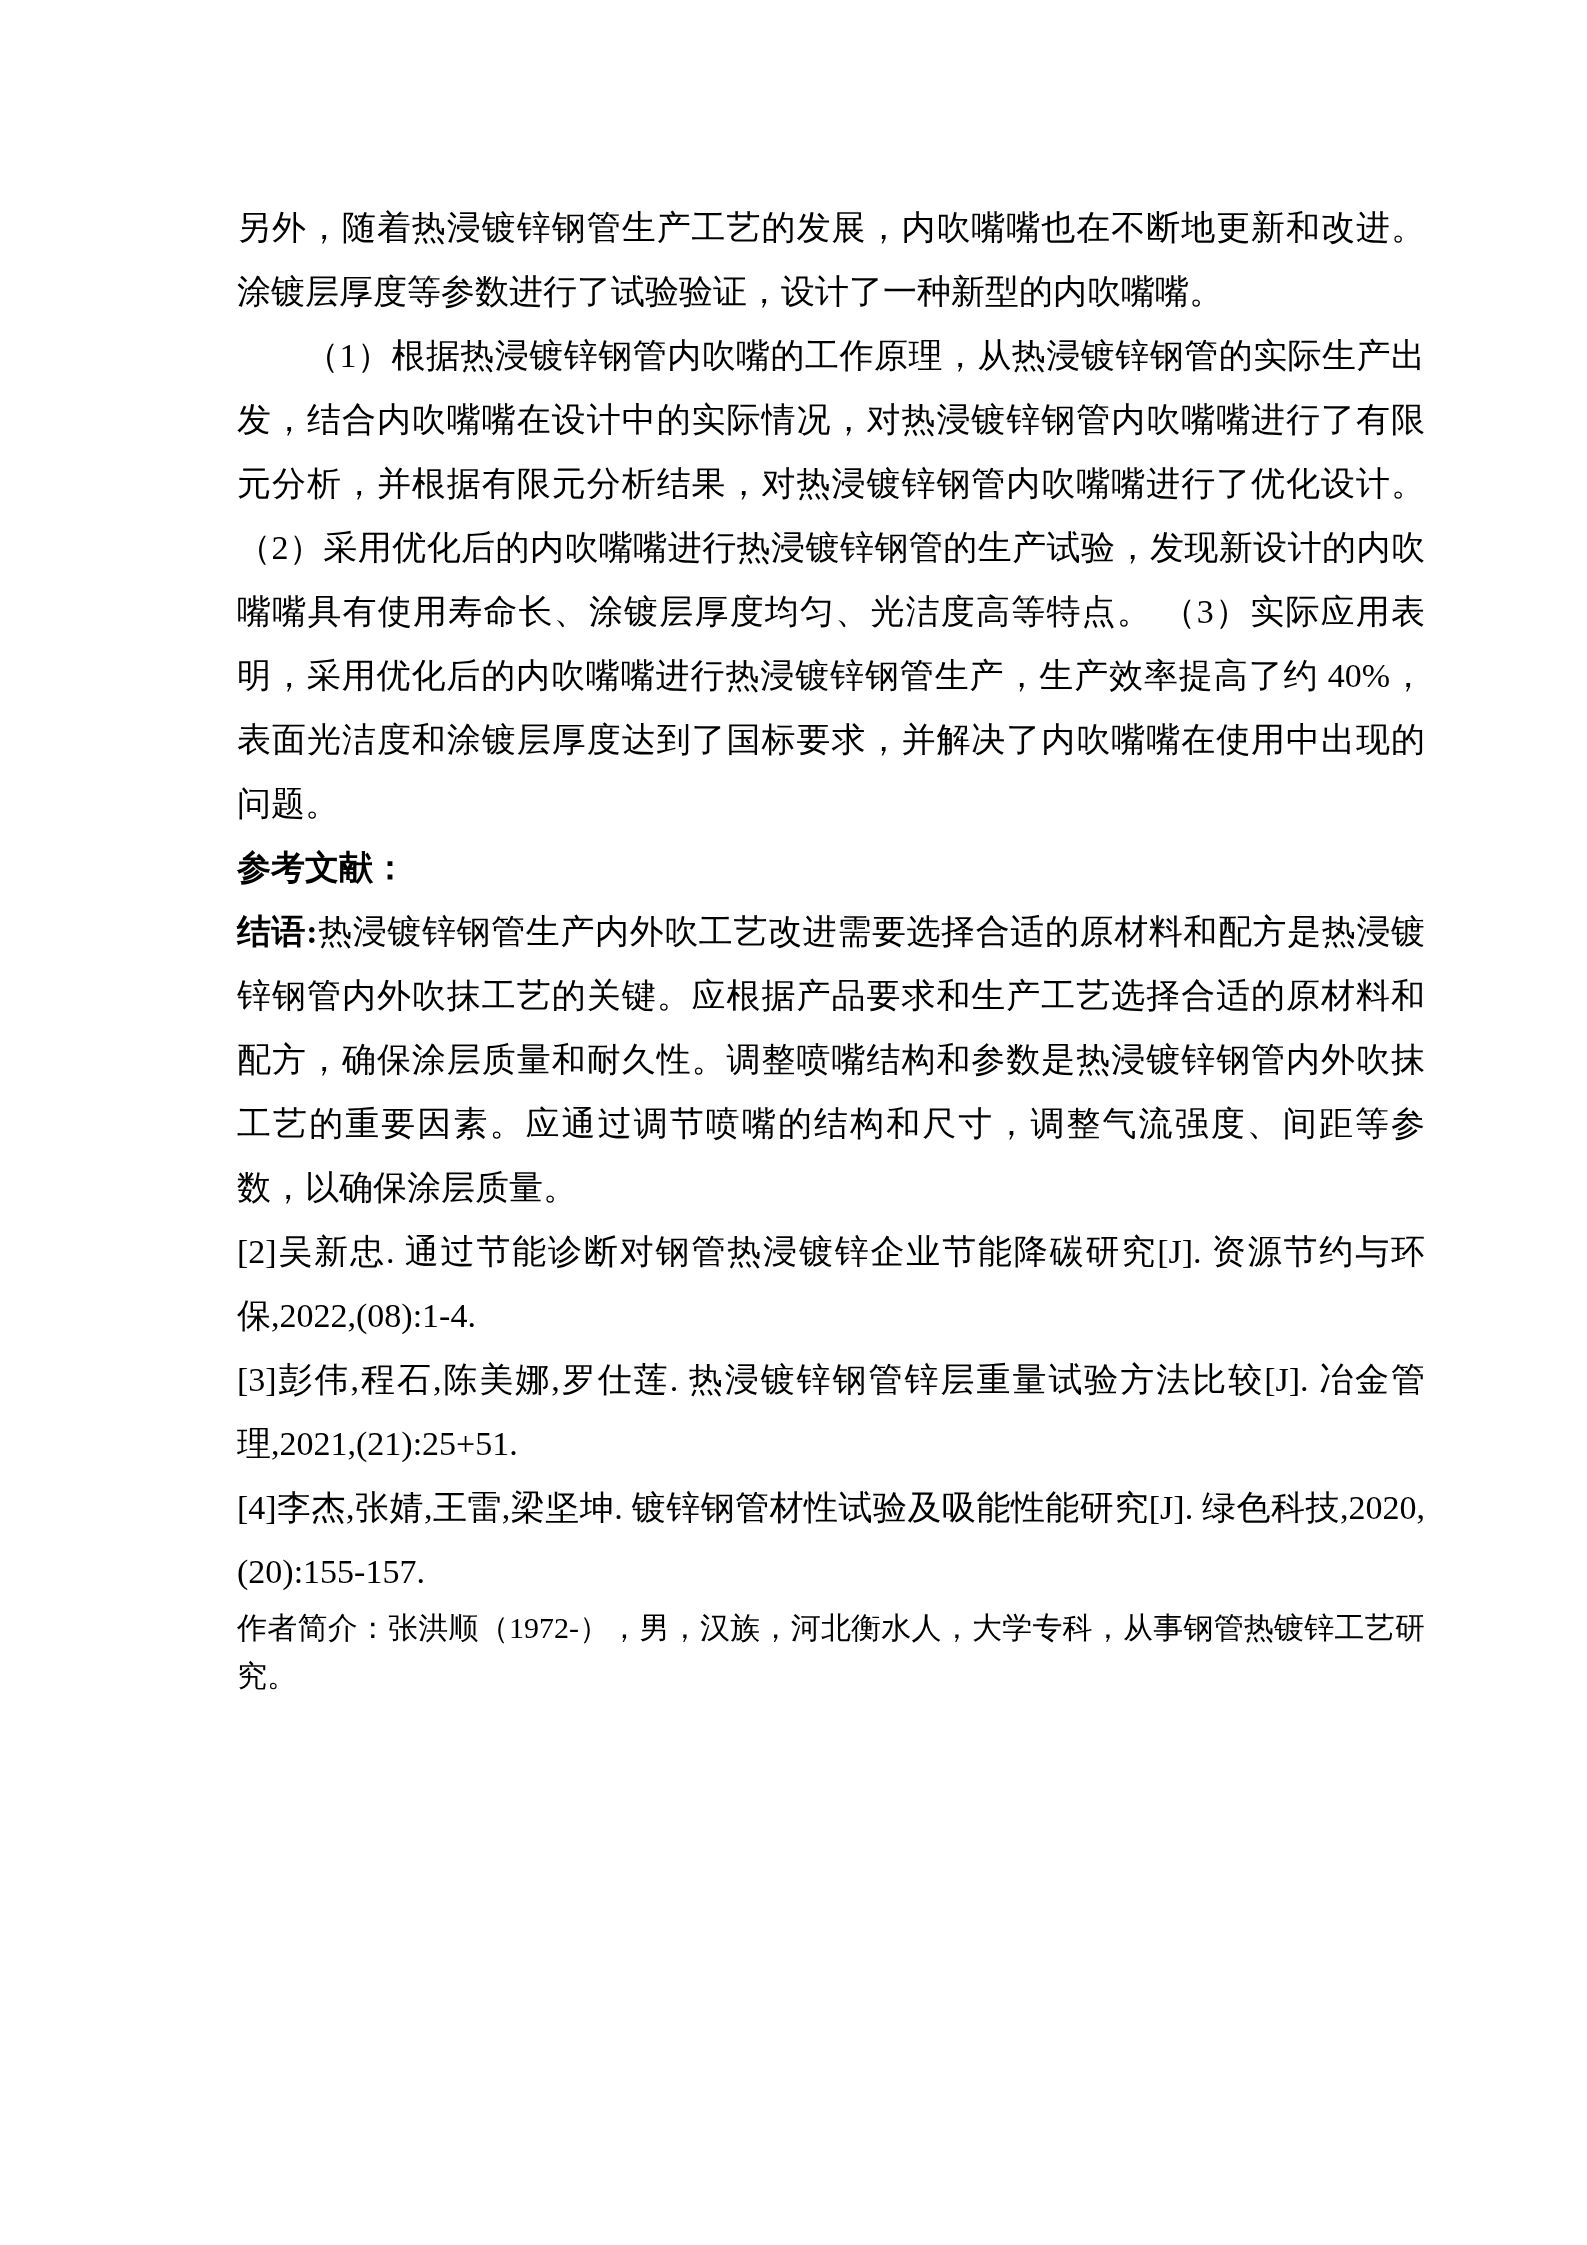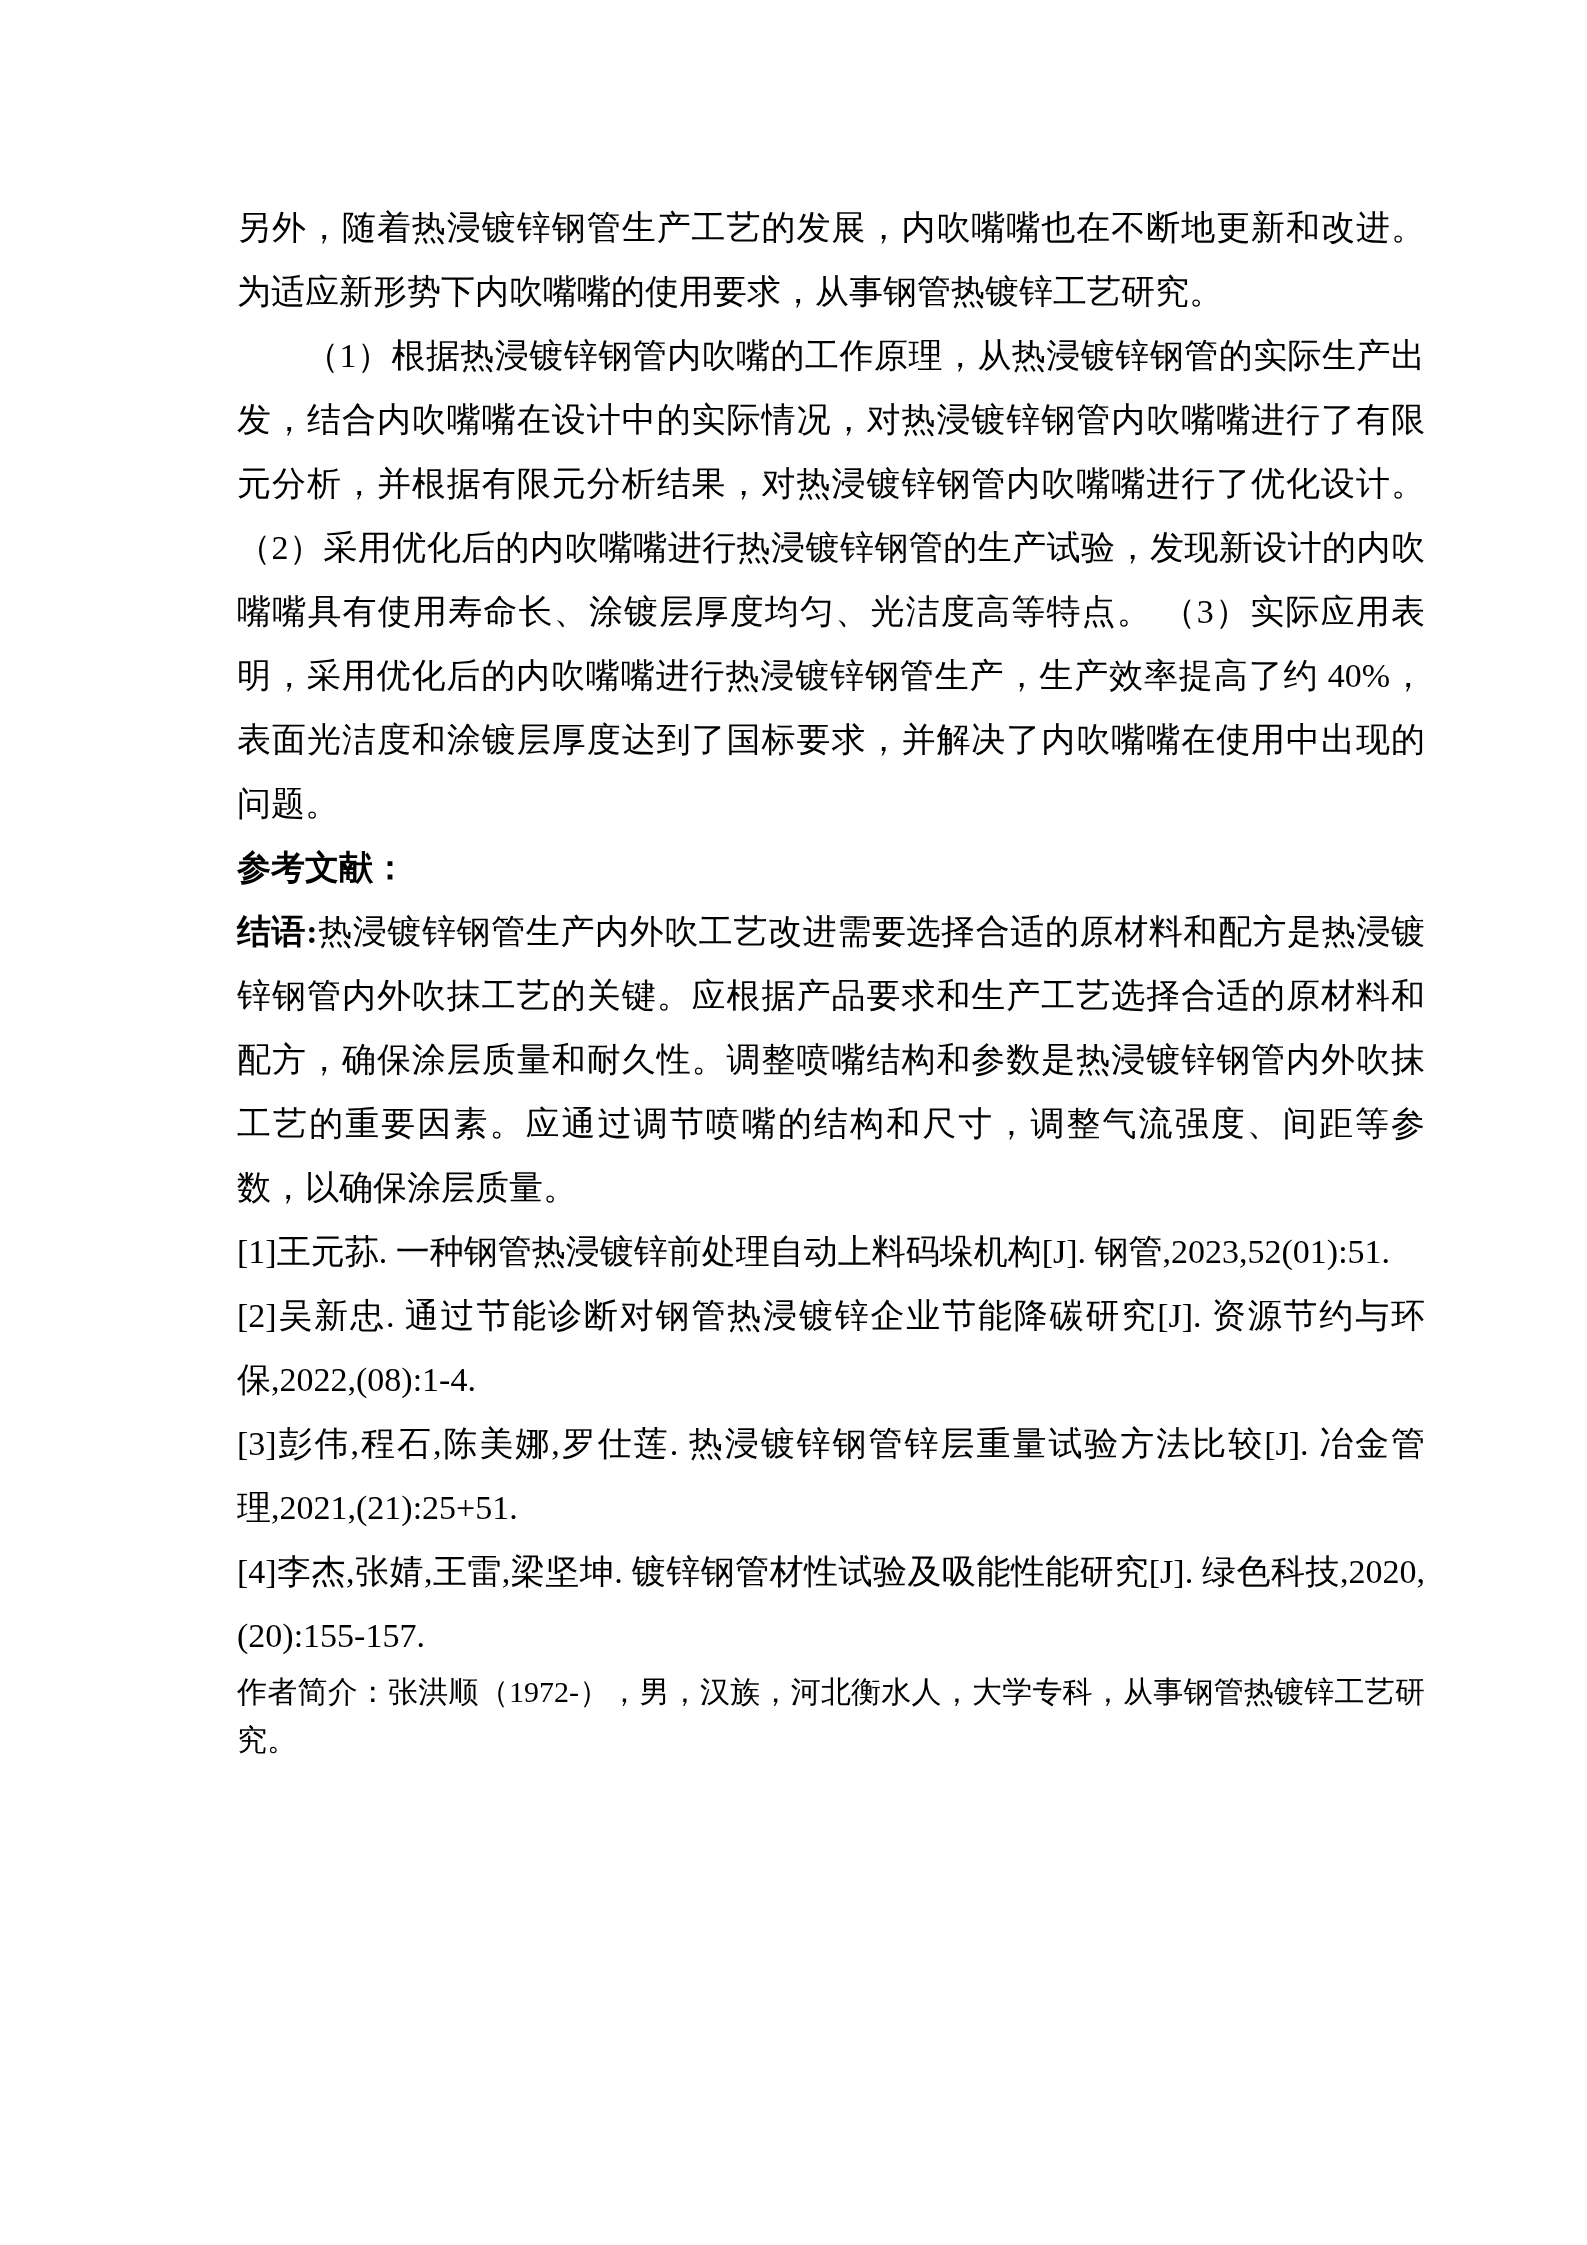--- a/index.html
+++ b/index.html
@@ -40,30 +40,29 @@
   .author-note {
     font-size: 30px;
     line-height: 48px;
   }
 </style>
 </head>
 <body>
 
 <div class="page">
 
-  <p class="para">另外，随着热浸镀锌钢管生产工艺的发展，内吹嘴嘴也在不断地更新和改进。为适应新形势下内吹嘴嘴的使用要求，从事钢管热镀锌工艺研究。</p>
+  <p class="para">另外，随着热浸镀锌钢管生产工艺的发展，内吹嘴嘴也在不断地更新和改进。涂镀层厚度等参数进行了试验验证，设计了一种新型的内吹嘴嘴。</p>
 
 
   <p class="para para-indent">（1）根据热浸镀锌钢管内吹嘴的工作原理，从热浸镀锌钢管的实际生产出发，结合内吹嘴嘴在设计中的实际情况，对热浸镀锌钢管内吹嘴嘴进行了有限元分析，并根据有限元分析结果，对热浸镀锌钢管内吹嘴嘴进行了优化设计。（2）采用优化后的内吹嘴嘴进行热浸镀锌钢管的生产试验，发现新设计的内吹嘴嘴具有使用寿命长、涂镀层厚度均匀、光洁度高等特点。 （3）实际应用表明，采用优化后的内吹嘴嘴进行热浸镀锌钢管生产，生产效率提高了约 40%，表面光洁度和涂镀层厚度达到了国标要求，并解决了内吹嘴嘴在使用中出现的问题。</p>
 
   <p class="para references-heading">参考文献：</p>
 
   <p class="para"><span class="conclusion-label">结语:</span><span>热浸镀锌钢管生产内外吹工艺改进需要选择合适的原材料和配方是热浸镀锌钢管内外吹抹工艺的关键。应根据产品要求和生产工艺选择合适的原材料和配方，确保涂层质量和耐久性。调整喷嘴结构和参数是热浸镀锌钢管内外吹抹工艺的重要因素。应通过调节喷嘴的结构和尺寸，调整气流强度、间距等参数，以确保涂层质量。</span></p>
 
-  <p class="para">[1]王元荪. 一种钢管热浸镀锌前处理自动上料码垛机构[J]. 钢管,2023,52(01):51.</p>
 
   <p class="para">[2]吴新忠. 通过节能诊断对钢管热浸镀锌企业节能降碳研究[J]. 资源节约与环保,2022,(08):1-4.</p>
 
   <p class="para">[3]彭伟,程石,陈美娜,罗仕莲. 热浸镀锌钢管锌层重量试验方法比较[J]. 冶金管理,2021,(21):25+51.</p>
 
   <p class="para">[4]李杰,张婧,王雷,梁坚坤. 镀锌钢管材性试验及吸能性能研究[J]. 绿色科技,2020,(20):155-157.</p>
 
   <p class="para author-note">作者简介：张洪顺（1972-），男，汉族，河北衡水人，大学专科，从事钢管热镀锌工艺研究。</p>
 
 </div>

